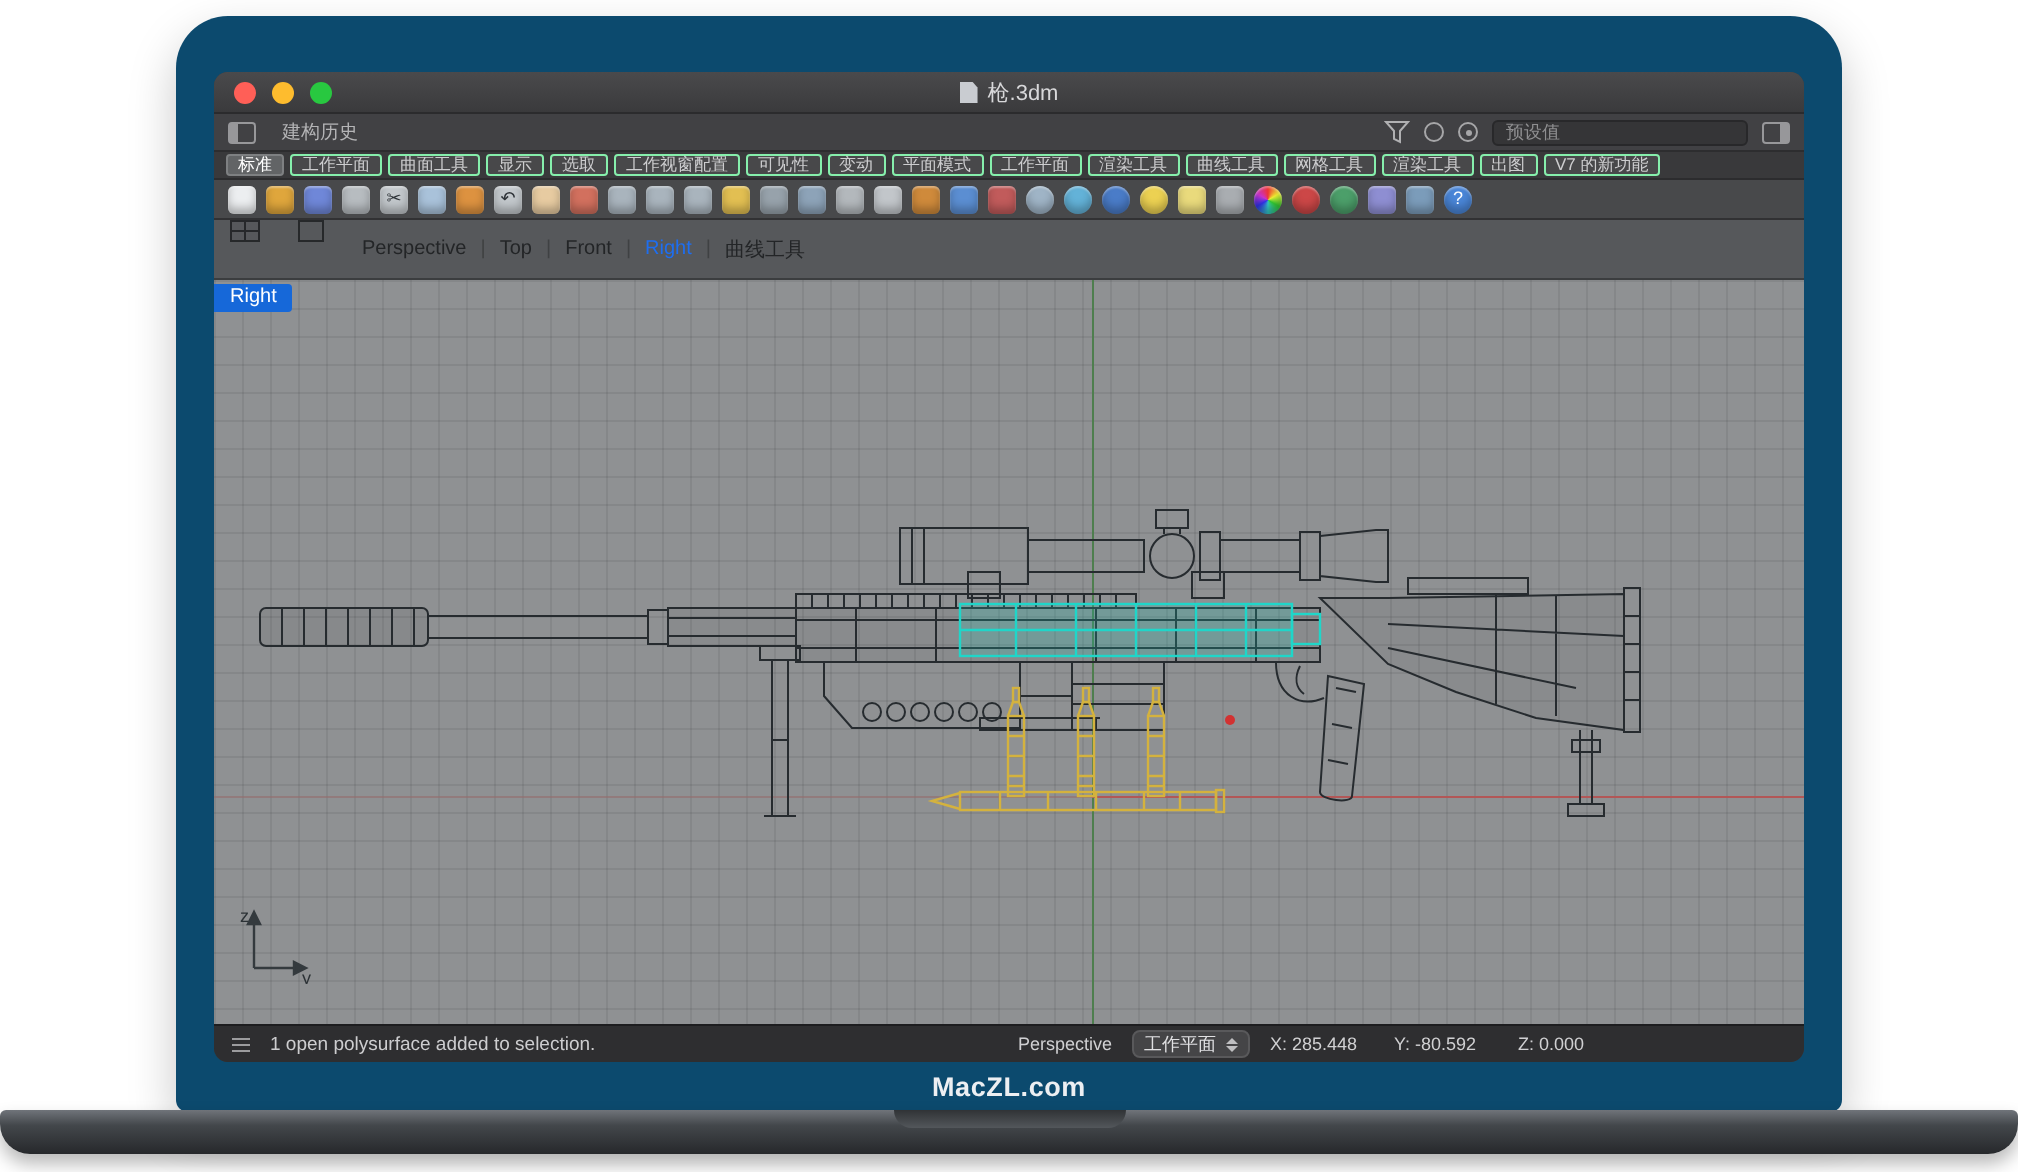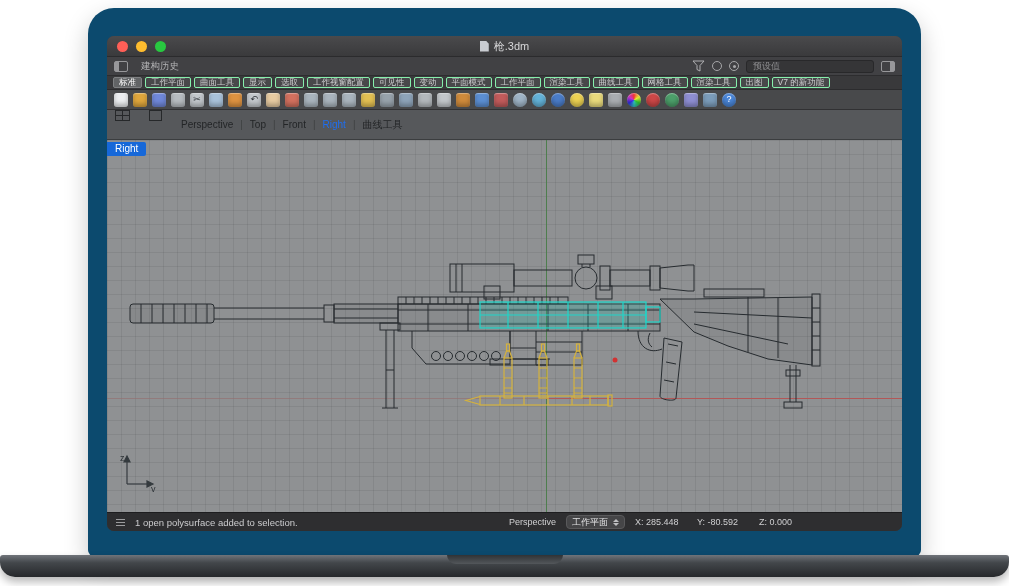--- a/index.html
+++ b/index.html
@@ -312,19 +312,20 @@
           </span>
         </div>
         <span class="coord">X: 285.448</span>
         <span class="coord">Y: -80.592</span>
         <span class="coord">Z: 0.000</span>
         <span class="sb-end"></span>
       </div>
 
     </div>
 
+    <div class="chin-brand">MacZL.com</div>
   </div>
 
   <div class="base">
     <div class="base-notch"></div>
   </div>
 
 </div>
 
 </body></html>

